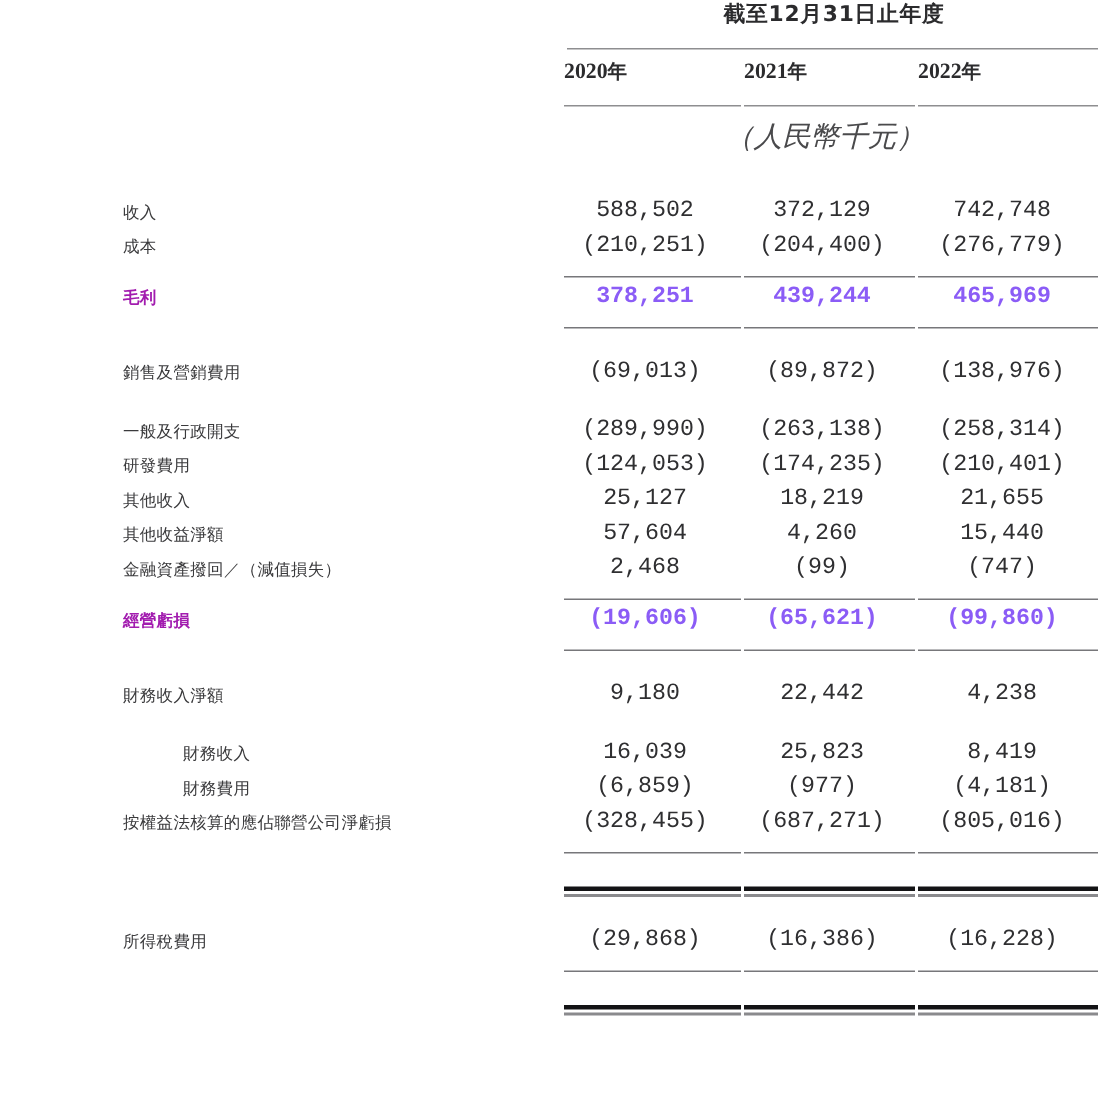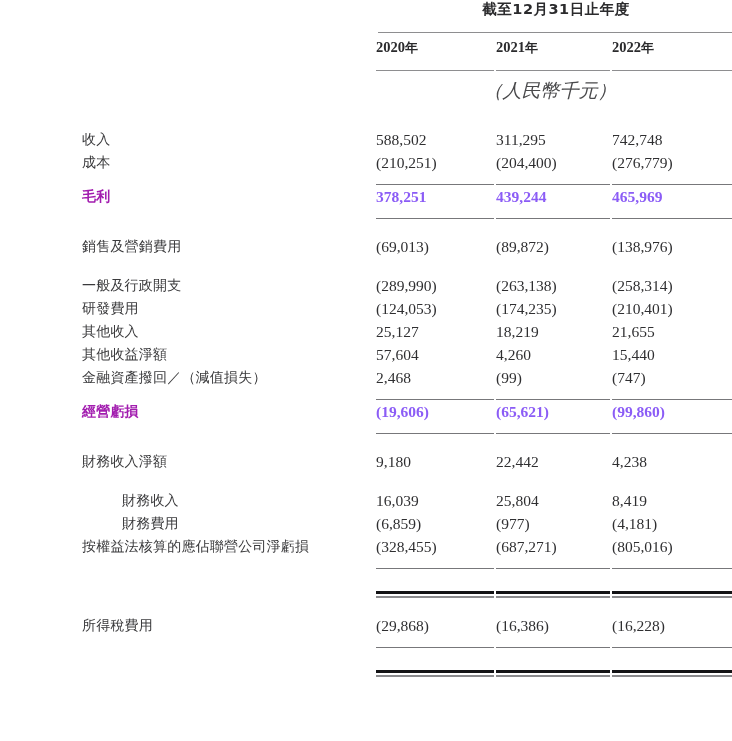--- a/index.html
+++ b/index.html
@@ -83,35 +83,35 @@
     font-style: italic;
     font-size: 19px;
     color: #4a4a4c;
     padding: 7px 12px 2px 0;
     white-space: nowrap;
   }
 
   
   .lbl {
     font-family: Liberation Serif, serif;
-    font-size: 14px;
+    font-size: 11px;
     color: #3a3a3c;
     padding: 2.5px 0 2.5px 38px;
     white-space: nowrap;
     letter-spacing: 0.2px;
   }
   .lbl.indent { padding-left: 78px; }
   .lbl.b {
     font-weight: bold;
     color: #a21caf;
   }
 
   .num {
-    text-align: left;
-    font-family: Liberation Serif, serif;
+    text-align: center;
+    font-family: Liberation Mono, monospace;
     font-size: 15.5px;
     color: #2f2f31;
     padding: 2.5px 12px 2.5px 0;
     white-space: nowrap;
   }
   .num.b {
     font-weight: bold;
     color: #8b5cf6;
   }
 
@@ -191,21 +191,21 @@
         <tr class="sp-row-lg">
           <td></td>
           <td></td>
           <td></td>
           <td></td>
           <td></td>
         </tr>
         <tr>
           <td class="lbl">收入</td>
           <td class="num">588,502</td>
-          <td class="num">311,295</td>
+          <td class="num">372,129</td>
           <td class="num">742,748</td>
           <td></td>
         </tr>
         <tr>
           <td class="lbl">成本</td>
           <td class="num">(210,251)</td>
           <td class="num">(204,400)</td>
           <td class="num">(276,779)</td>
           <td></td>
         </tr>
@@ -348,21 +348,21 @@
         <tr class="sp-row">
           <td></td>
           <td></td>
           <td></td>
           <td></td>
           <td></td>
         </tr>
         <tr>
           <td class="lbl indent">財務收入</td>
           <td class="num">16,039</td>
-          <td class="num">25,804</td>
+          <td class="num">25,823</td>
           <td class="num">8,419</td>
           <td></td>
         </tr>
         <tr>
           <td class="lbl indent">財務費用</td>
           <td class="num">(6,859)</td>
           <td class="num">(977)</td>
           <td class="num">(4,181)</td>
           <td></td>
         </tr>

